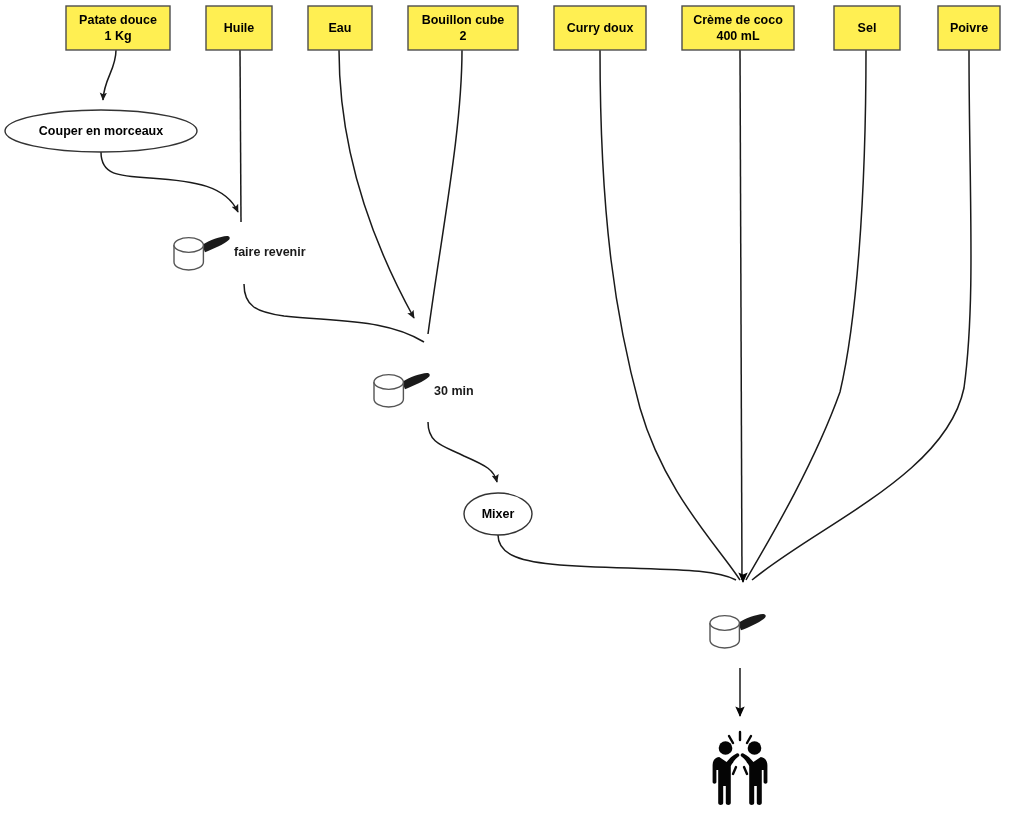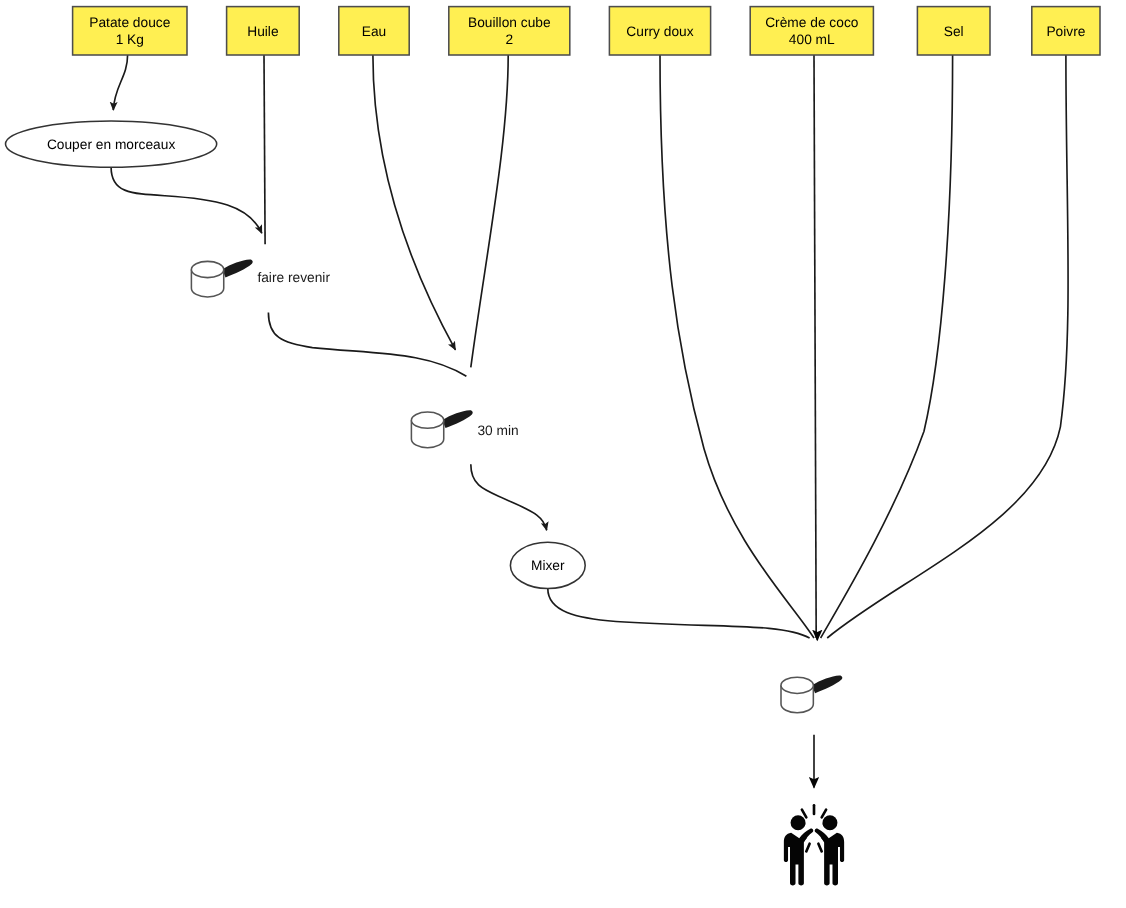--- a/index.html
+++ b/index.html
@@ -12,20 +12,21 @@
     font-family: "Liberation Sans", sans-serif;
     width: 1024px;
     height: 825px;
     overflow: hidden;
   }
   #diagram-root {
     position: relative;
     width: 1024px;
     height: 825px;
     background: #ffffff;
+    font-weight: bold;
   }
   #diagram-svg {
     position: absolute;
     top: 0;
     left: 0;
     width: 1024px;
     height: 825px;
     display: block;
   }
   .node-label {

